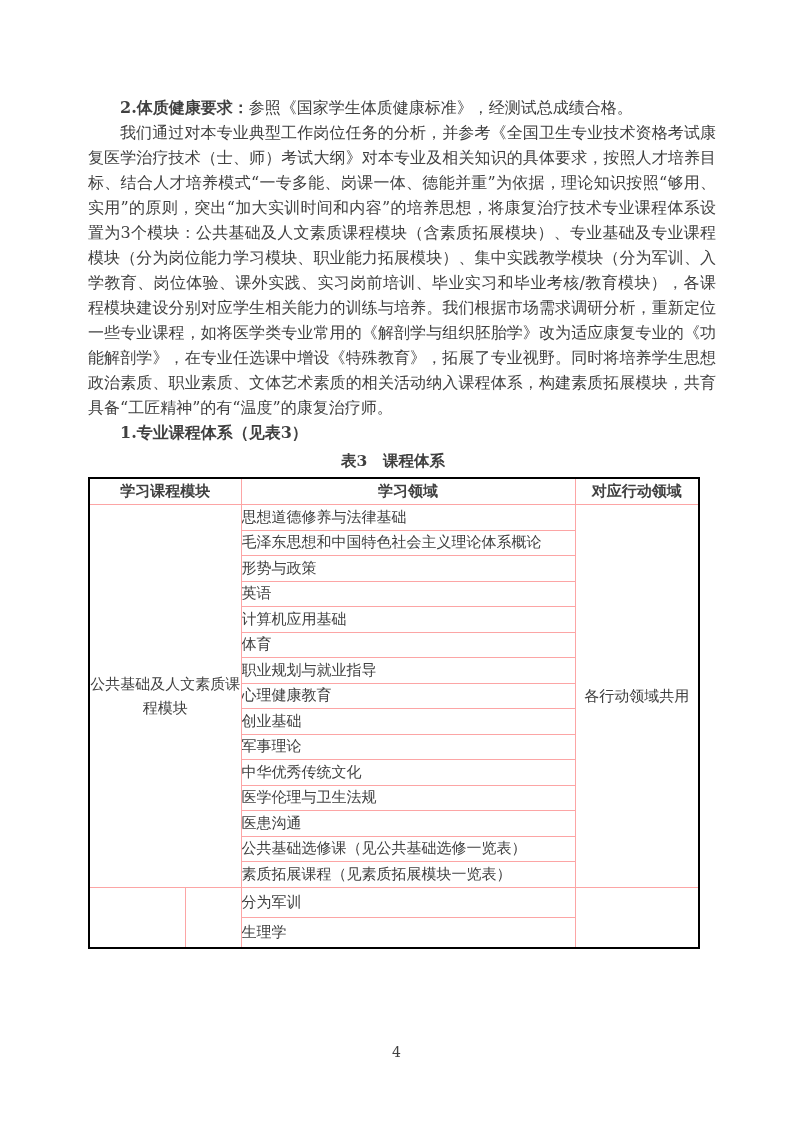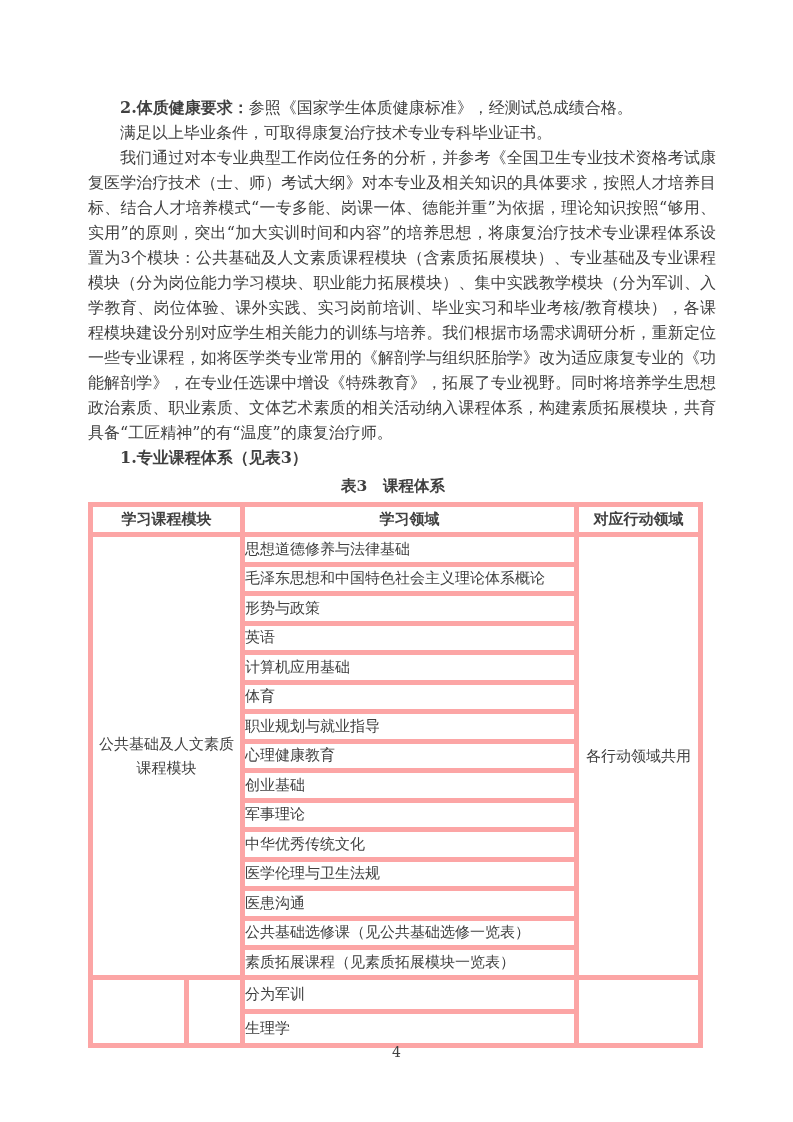--- a/index.html
+++ b/index.html
@@ -45,21 +45,21 @@
   }
   table.course-table {
     border-collapse: collapse;
     table-layout: fixed;
     width: 610px;
     border: 2px solid #000;
     font-size: 15px;
   }
   table.course-table th,
   table.course-table td {
-    border: 5px solid #fca5a5;
+    border: 1px solid #fca5a5;
     padding: 0;
     overflow: hidden;
   }
   th.hdr {
     font-weight: bold;
     text-align: center;
     height: 25px;
     font-size: 15px;
   }
   td.course-cell {
@@ -85,21 +85,20 @@
   }
 </style>
 </head>
 <body>
 
 <div class="page">
   <div class="content">
 
     <p class="para"><b>2.体质健康要求：</b><span>参照《国家学生体质健康标准》，经测试总成绩合格。</span></p>
 
-    <p class="para">满足以上毕业条件，可取得康复治疗技术专业专科毕业证书。</p>
 
 
     <p class="para justify">我们通过对本专业典型工作岗位任务的分析，并参考《全国卫生专业技术资格考试康复医学治疗技术（士、师）考试大纲》对本专业及相关知识的具体要求，按照人才培养目标、结合人才培养模式“一专多能、岗课一体、德能并重”为依据，理论知识按照“够用、实用”的原则，突出“加大实训时间和内容”的培养思想，将康复治疗技术专业课程体系设置为3个模块：公共基础及人文素质课程模块（含素质拓展模块）、专业基础及专业课程模块（分为岗位能力学习模块、职业能力拓展模块）、集中实践教学模块（分为军训、入学教育、岗位体验、课外实践、实习岗前培训、毕业实习和毕业考核/教育模块），各课程模块建设分别对应学生相关能力的训练与培养。我们根据市场需求调研分析，重新定位一些专业课程，如将医学类专业常用的《解剖学与组织胚胎学》改为适应康复专业的《功能解剖学》，在专业任选课中增设《特殊教育》，拓展了专业视野。同时将培养学生思想政治素质、职业素质、文体艺术素质的相关活动纳入课程体系，构建素质拓展模块，共育具备“工匠精神”的有“温度”的康复治疗师。</p>
 
     <p class="para bold">1.专业课程体系（见表3）</p>
 
     <p class="table-title">表3　课程体系</p>
 
     <table class="course-table">
       <colgroup>

